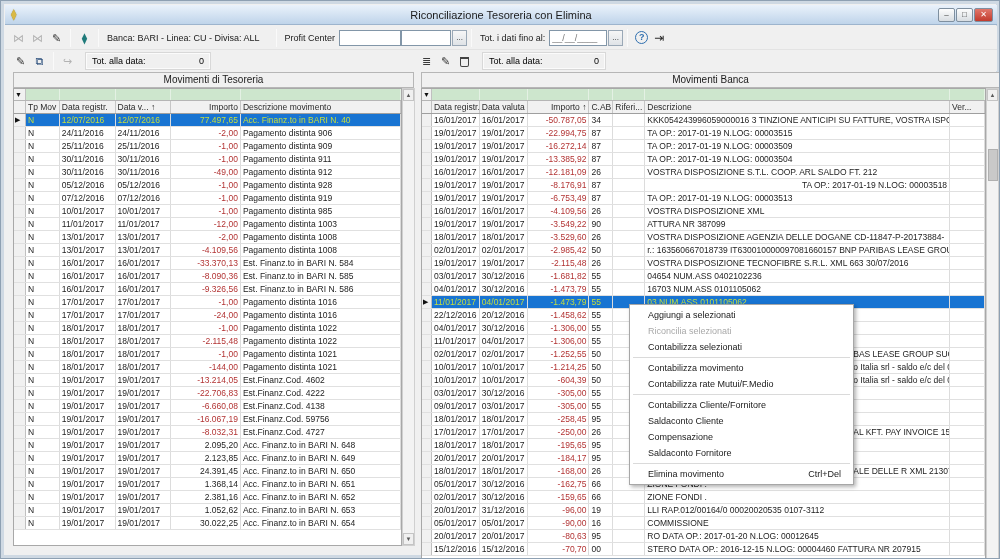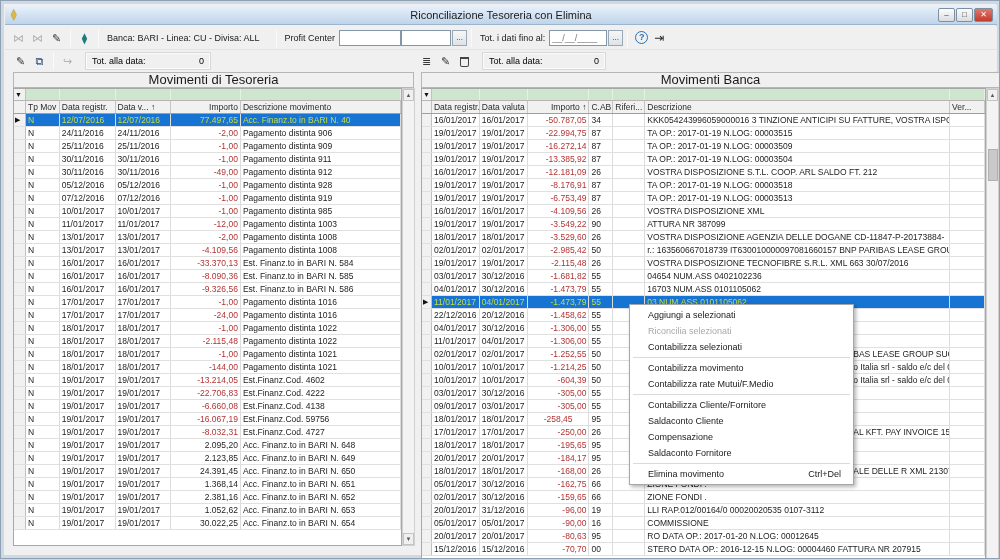--- a/index.html
+++ b/index.html
@@ -35,21 +35,21 @@
   .groupbox { height:18px; border:1px solid #d8d8d8; box-shadow:1px 1px 0 #fbfbfb inset, -1px -1px 0 #fbfbfb inset;
               display:flex; align-items:center; background:#f0f0f0; }
   .gb-value { text-align:right; }
   .help-circle { width:13px; height:13px; border:1.5px solid #2f6faf; border-radius:50%; color:#2f6faf;
                  font-weight:bold; font-size:9px; line-height:11px; text-align:center; margin:0 3px; }
   .exit-glyph { font-size:12px; color:#2a2a2a; margin:0 3px; }
   .trash-glyph { display:inline-block; width:9px; height:10px; border:1px solid #444; border-top:2px solid #444;
                  border-radius:0 0 2px 2px; position:relative; top:2px; }
   
   .panel-title { position:absolute; top:71px; height:16px; background:#f0f0f0; border:1px solid #b6b6b6;
-                 text-align:center; font-size:13px; line-height:14px; color:#1a1a1a; }
+                 text-align:center; font-size:10px; line-height:14px; color:#1a1a1a; }
   
   .grid { position:absolute; top:87px; background:#fff; border:1px solid #a8a8a8; overflow:hidden; }
   .grow { display:flex; height:13px; border-bottom:1px solid #e0e0e0; background:#fff; }
   .grow.filter { height:12px; border-bottom:1px solid #b5b5b5; }
   .grow.hdr { border-bottom:1px solid #9f9f9f; }
   .gc { height:100%; padding:0 2px; font-size:8.5px; line-height:12px; color:#1c1c1c;
         border-right:1px solid #dcdcdc; overflow:hidden; white-space:nowrap; }
   .hdr .gc { background:#f1f1f1; border-right:1px solid #c6c6c6; color:#2a2a2a; }
   .filter .gc { background:#cde6cd; border-right:1px solid #e4f1e4; }
   .filter .gc.marker, .hdr .gc.marker { background:#f1f1f1; }
@@ -485,21 +485,21 @@
         <div class="gc " style="width: 306px;">VOSTRA DISPOSIZIONE S.T.L. COOP. ARL SALDO FT. 212</div>
         <div class="gc " style="width: 35px;"></div>
       </div>
       <div class="grow ">
         <div class="gc marker" style="width: 10px;"></div>
         <div class="gc " style="width: 48px;">19/01/2017</div>
         <div class="gc " style="width: 48px;">19/01/2017</div>
         <div class="gc num neg" style="width: 62px;">-8.176,91</div>
         <div class="gc " style="width: 24px;">87</div>
         <div class="gc " style="width: 32px;"></div>
-        <div class="gc " style="width: 306px;">TA OP.: 2017-01-19 N.LOG: 00003518</div>
+        <div class="gc " style="width: 306px; text-align: right;">TA OP.: 2017-01-19 N.LOG: 00003518</div>
         <div class="gc " style="width: 35px;"></div>
       </div>
       <div class="grow ">
         <div class="gc marker" style="width: 10px;"></div>
         <div class="gc " style="width: 48px;">19/01/2017</div>
         <div class="gc " style="width: 48px;">19/01/2017</div>
         <div class="gc num neg" style="width: 62px;">-6.753,49</div>
         <div class="gc " style="width: 24px;">87</div>
         <div class="gc " style="width: 32px;"></div>
         <div class="gc " style="width: 306px;">TA OP.: 2017-01-19 N.LOG: 00003513</div>
@@ -662,21 +662,21 @@
         <div class="gc num neg" style="width: 62px;">-305,00</div>
         <div class="gc " style="width: 24px;">55</div>
         <div class="gc " style="width: 32px;"></div>
         <div class="gc " style="width: 306px;"></div>
         <div class="gc " style="width: 35px;"></div>
       </div>
       <div class="grow ">
         <div class="gc marker" style="width: 10px;"></div>
         <div class="gc " style="width: 48px;">18/01/2017</div>
         <div class="gc " style="width: 48px;">18/01/2017</div>
-        <div class="gc num neg" style="width: 62px; text-align: center;">-258,45</div>
+        <div class="gc num neg" style="width: 62px;">-258,45</div>
         <div class="gc " style="width: 24px;">95</div>
         <div class="gc " style="width: 32px;"></div>
         <div class="gc " style="width: 306px;"></div>
         <div class="gc " style="width: 35px;"></div>
       </div>
       <div class="grow ">
         <div class="gc marker" style="width: 10px;"></div>
         <div class="gc " style="width: 48px;">17/01/2017</div>
         <div class="gc " style="width: 48px;">17/01/2017</div>
         <div class="gc num neg" style="width: 62px;">-250,00</div>

